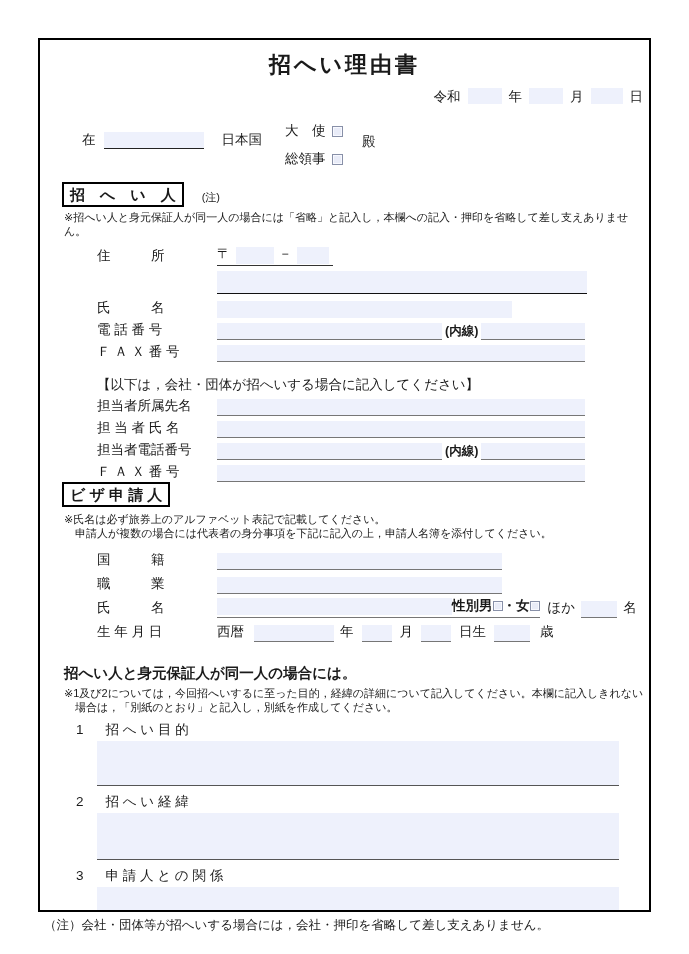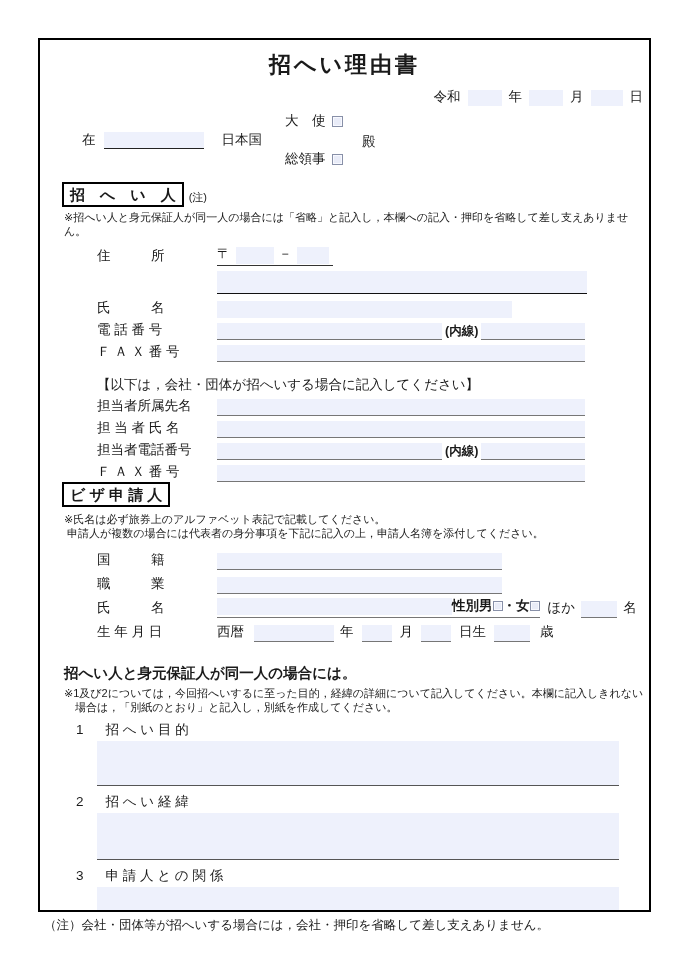--- a/index.html
+++ b/index.html
@@ -16,45 +16,45 @@
   .doc-title {
     margin-top:10px; text-align:center; font-size:22px; font-weight:600;
     letter-spacing:3px;
   }
   
   .fld { display:inline-block; background:#eef1fc; height:17px; vertical-align:bottom; }
   .ulg { border-bottom:1px solid #767676;font-weight:bold; }
   .uld { border-bottom:1.5px solid #222; }
   
   .date-row {
-    margin-top:8px; display:flex; justify-content:flex-end; align-items:flex-end;
+    margin-top:8px; display:flex; justify-content:flex-end; 
     gap:7px; padding-right:6px; font-size:14px;
   }
   .date-row .fld { height:16px; }
   
   .addr-block { position:relative; height:56px; margin-top:6px; }
   .addr-mid { position:absolute; left:42px; top:19px; display:flex; align-items:flex-end; }
-  .addr-amb { position:absolute; left:245px; top:0; display:flex; align-items:center; gap:6px; }
+  .addr-amb { position:absolute; left:245px; top:10px; display:flex; align-items:center; gap:6px; }
   .addr-con { position:absolute; left:245px; top:38px; display:flex; align-items:center; gap:6px; }
   .addr-dono { position:absolute; left:322px; top:21px; }
   .cb {
     display:inline-block; width:11px; height:11px; background:#e9ecf8;
     border:1px solid #8890a8; box-shadow:inset 0 0 0 1px #f8f9ff;
   }
   .cb.small { width:10px; height:10px; }
   
-  .sec-row { margin-left:22px; display:flex; align-items:flex-end; gap:5px; }
+  .sec-row { margin-left:22px; display:flex; align-items:flex-end; gap:18px; }
   .sec-title {
     display:inline-block; border:2px solid #000; font-weight:700; font-size:15px;
     padding:1px 6px; line-height:19px;
   }
   .sec-noteref { font-size:11px; padding-bottom:2px; }
   .note { margin-left:24px; margin-top:3px; font-size:11px; line-height:14px; }
   .note.hang { padding-left:11px; text-indent:-11px; width:585px; }
-  .note-indent { margin-left:27px; font-size:11px; line-height:14px; }
+  .note-indent { margin-left:35px; font-size:11px; line-height:14px; }
   
   .frow { display:flex; align-items:flex-end; margin-left:57px; line-height:20px; height:20px; margin-top:2px; }
   .flabel { display:inline-block; width:120px; font-size:13.5px; flex:0 0 120px; }
   .postal { display:flex; align-items:flex-end; border-bottom:1.5px solid #333; padding:0 4px 1px 0; gap:5px; }
   .addr2 { margin-left:177px; margin-top:5px; }
   .addr2 .fld { width:370px; height:23px; border-bottom:1.5px solid #111; }
   .phone-fld { position:relative; width:368px; }
   .naisen {
     position:absolute; left:225px; top:0; background:#fff; font-size:12.5px;
     line-height:17px; padding:0 3px;

